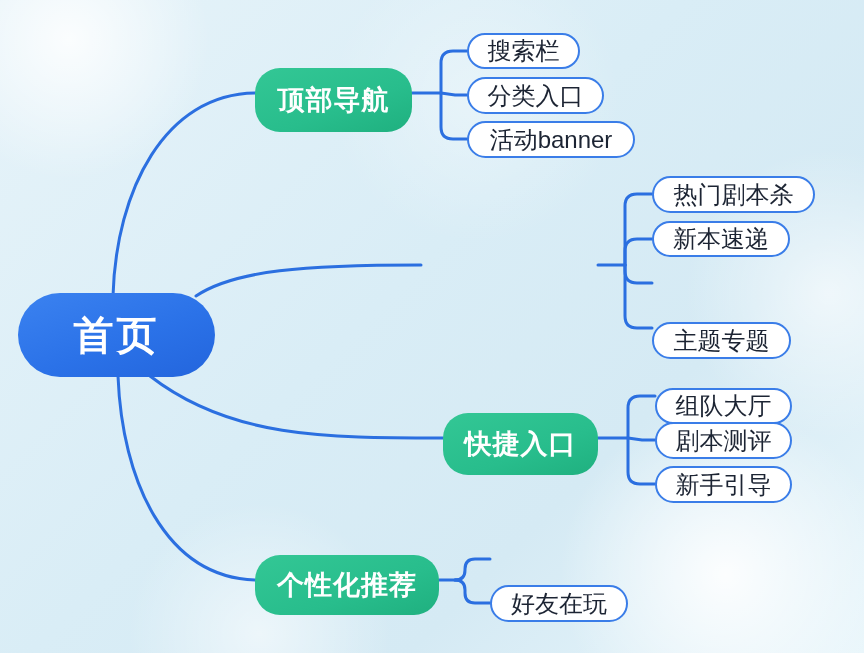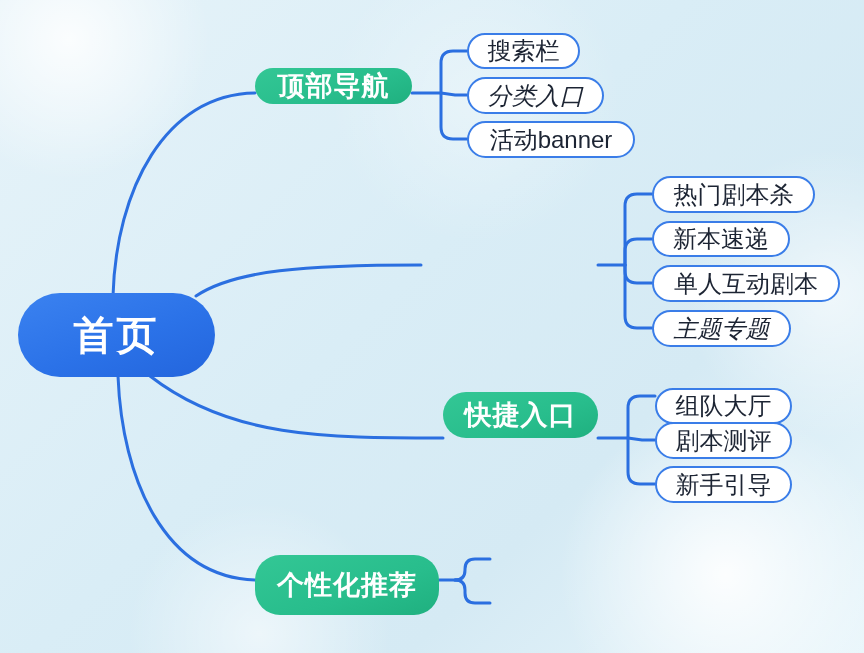--- a/index.html
+++ b/index.html
@@ -70,30 +70,30 @@
     <path d="M 628,438 L 642,440 H 655"></path>
     <path d="M 628,438 V 472 Q 628,484 640,484 H 655"></path>
 
     <path d="M 439,580 H 458"></path>
     <path d="M 455,580 Q 465,580 465,570 V 569 Q 465,559 475,559 H 490"></path>
     <path d="M 455,580 Q 465,580 465,590 V 593 Q 465,603 475,603 H 490"></path>
   </svg>
 
   <div class="node root" style="left:18px;top:293px;width:197px;height:84px;font-family:Liberation Serif, serif;">首页</div>
 
-  <div class="node branch" style="left:255px;top:68px;width:157px;height:36px;">顶部导航</div>
+  <div class="node branch" style="left:255px;top:68px;width:157px;height:64px;">顶部导航</div>
   <div class="node leaf" style="left:467px;top:33px;width:113px;height:36px;">搜索栏</div>
-  <div class="node leaf" style="left:467px;top:77px;width:137px;height:37px;font-style:italic;">分类入口</div>
+  <div class="node leaf" style="left:467px;top:77px;width:137px;height:37px;">分类入口</div>
   <div class="node leaf" style="left:467px;top:121px;width:168px;height:37px;">活动banner</div>
 
   <div class="node leaf" style="left:652px;top:176px;width:163px;height:37px;">热门剧本杀</div>
   <div class="node leaf" style="left:652px;top:221px;width:138px;height:36px;font-family:Liberation Serif, serif;">新本速递</div>
-  <div class="node leaf" style="left:652px;top:265px;width:188px;height:37px;">单人互动剧本</div>
-  <div class="node leaf" style="left:652px;top:310px;width:139px;height:37px;font-style:italic;">主题专题</div>
+  <div class="node leaf" style="left:652px;top:322px;width:139px;height:37px;">主题专题</div>
 
-  <div class="node branch" style="left:443px;top:392px;width:155px;height:46px;">快捷入口</div>
+  <div class="node branch" style="left:443px;top:413px;width:155px;height:62px;">快捷入口</div>
   <div class="node leaf" style="left:655px;top:388px;width:137px;height:36px;">组队大厅</div>
   <div class="node leaf" style="left:655px;top:422px;width:137px;height:37px;">剧本测评</div>
   <div class="node leaf" style="left:655px;top:466px;width:137px;height:37px;">新手引导</div>
 
   <div class="node branch" style="left:255px;top:555px;width:184px;height:60px;">个性化推荐</div>
+  <div class="node leaf" style="left:490px;top:585px;width:138px;height:37px;">好友在玩</div>
 
 </div>
 
 </body></html>

